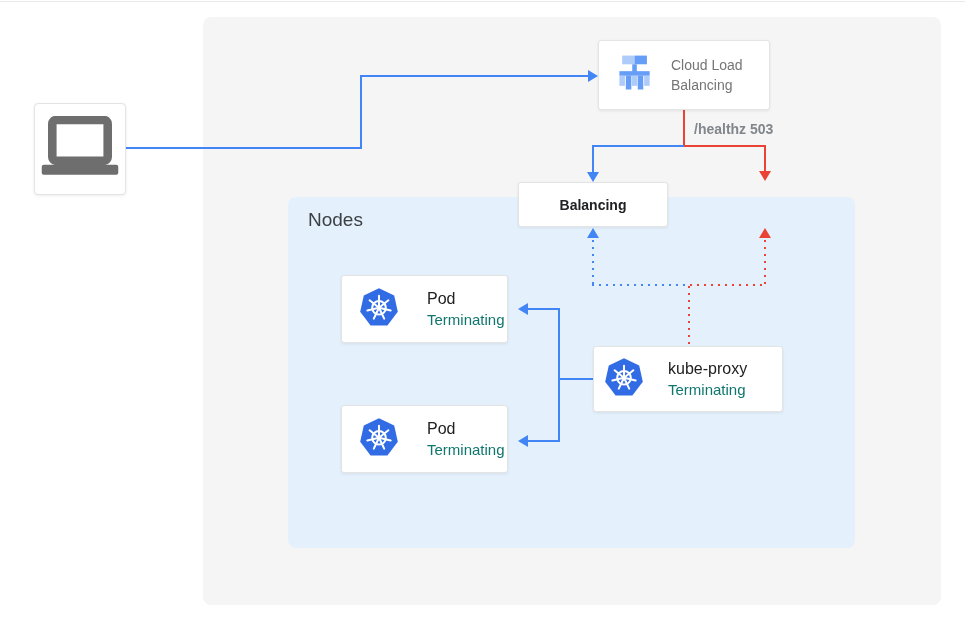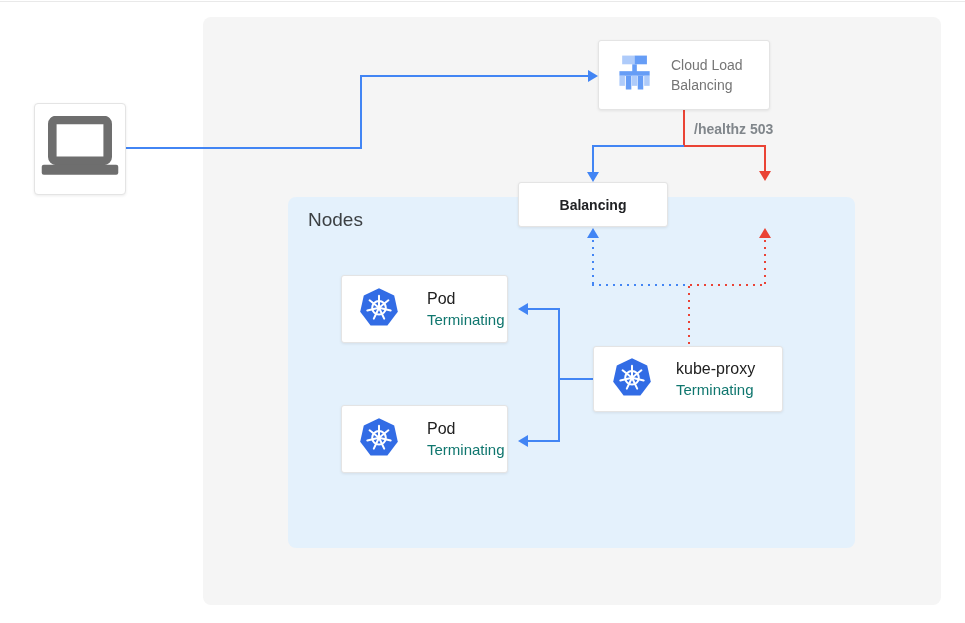--- a/index.html
+++ b/index.html
@@ -21,21 +21,21 @@
   .clb-card{left:598px;top:40px;width:172px;height:70px;padding-left:14px;}
   .clb-text{margin-left:14px;font-size:14px;line-height:20px;color:#757575;width:84px;}
   .nodeport-card{left:518px;top:182px;width:150px;height:45px;justify-content:center;}
   .hc-card{left:689px;top:181px;width:151px;height:46px;justify-content:center;text-align:center;}
   .port-label{font-size:14px;line-height:18px;font-weight:bold;color:#202124;}
   .pod-card{left:333px;width:167px;height:68px;padding-left:17px;margin-left:8px;}
   .pod1{top:275px;} .pod2{top:405px;}
   .pod-text{margin-left:28px;}
   .pod-title{font-size:16px;color:#212121;line-height:22px;}
   .pod-sub{font-size:15px;color:#0f766e;line-height:20px;}
-  .kp-card{left:593px;top:346px;width:190px;height:66px;padding-left:18px;}
+  .kp-card{left:593px;top:346px;width:190px;height:66px;padding-left:10px;}
   .kp-text{margin-left:24px;}
 
   .healthz{position:absolute;left:694px;top:121px;font-size:14px;font-weight:bold;color:#80868b;}
 
   
   .hline,.vline{position:absolute;}
   .blue{background:#4285f4;}
   .red{background:#ea4335;}
   .hline{height:2px;}
   .vline{width:2px;}

